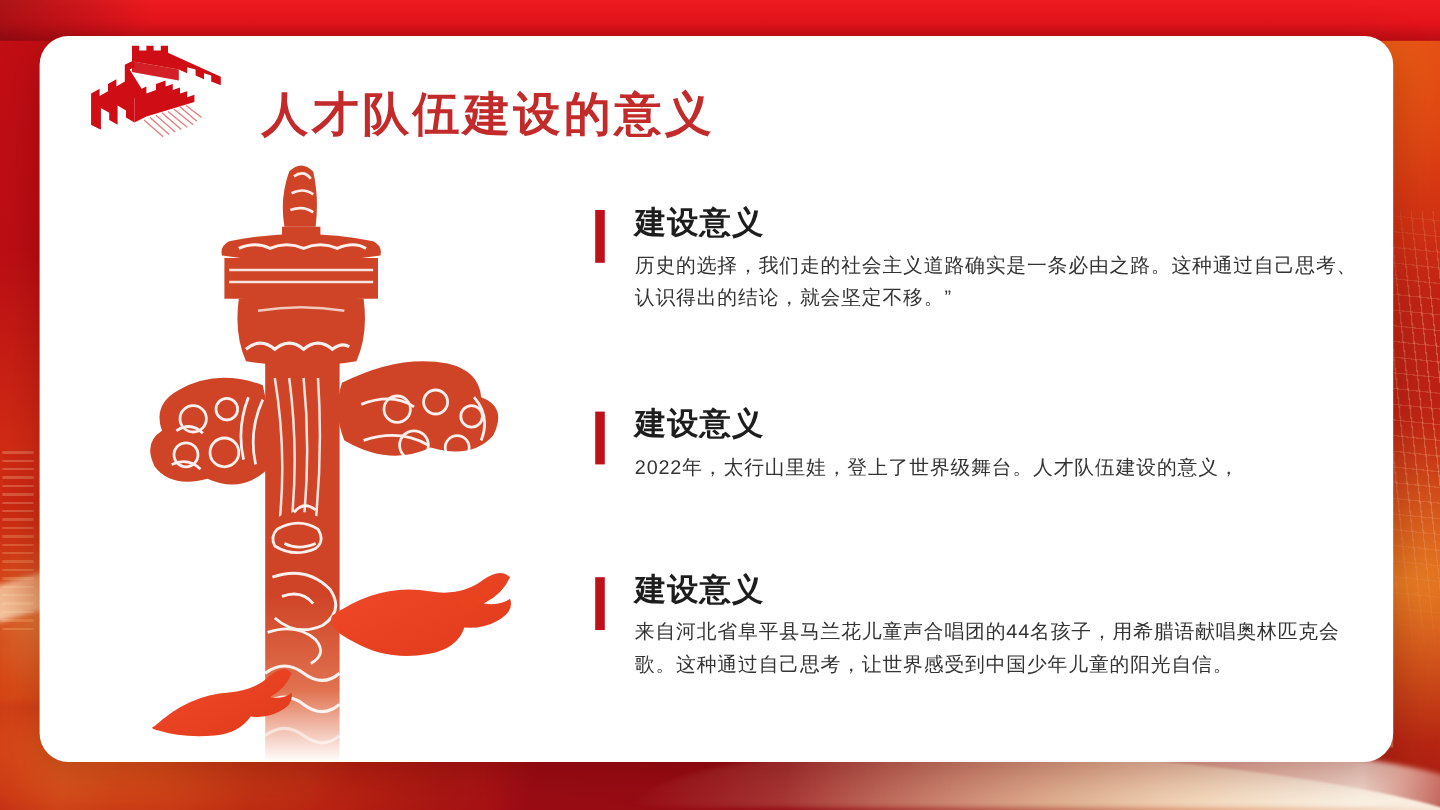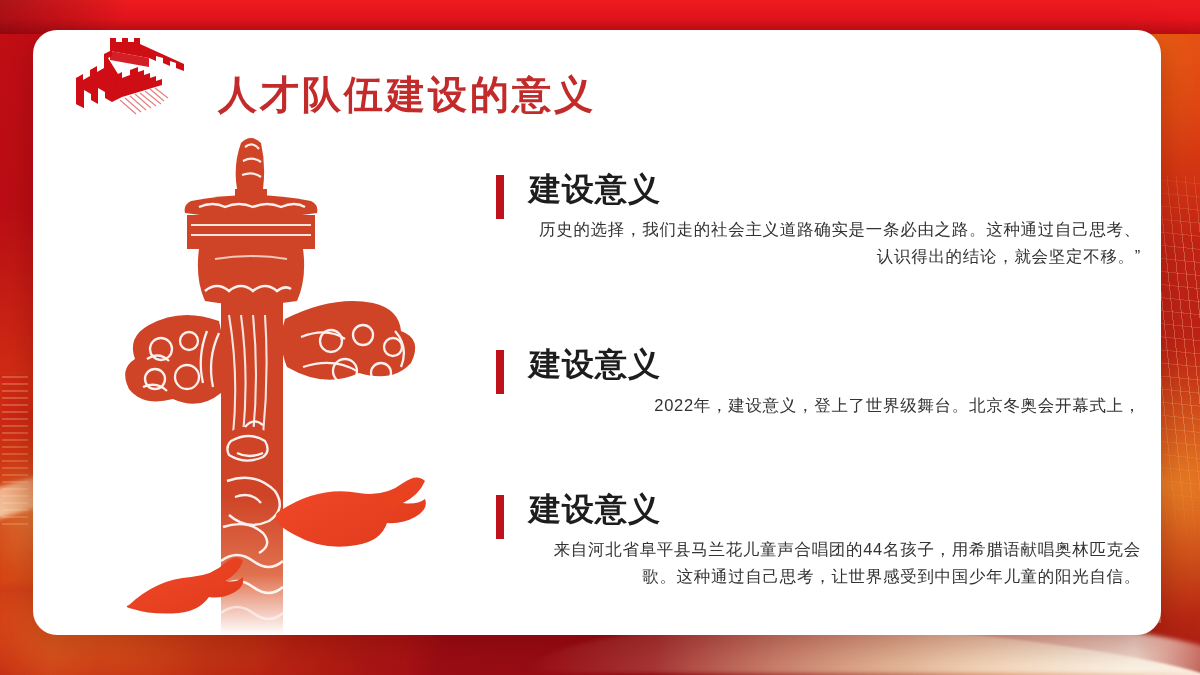--- a/index.html
+++ b/index.html
@@ -117,26 +117,26 @@
   
   .blocks { position:absolute; left:463px; top:140px; width:640px; }
   .block { position:relative; padding-left:33px; }
   .b-spacer-1 { height:76px; }
   .b-spacer-2 { height:72px; }
   .bar {
     position:absolute; left:0; top:5px;
     width:8px; height:44px; background:#bf111b;
   }
   .b-head {
-    font-size:32px; font-weight:700; color:#1d1d1d;
+    font-size:26px; font-weight:700; color:#1d1d1d;
     letter-spacing:1px; line-height:1.22; margin-bottom:7px;
   }
   .b-body {
     font-size:16.5px; color:#333; line-height:1.62;
-    letter-spacing:.7px; width:612px;text-align:right;
+    letter-spacing:.7px; width:612px;
   }
 </style>
 </head>
 <body>
 
 <div id="slide">
 
   <div class="bg-base"></div>
   <div class="bg-folds"></div>
   <div class="bg-ribbon-top"></div>
@@ -271,21 +271,21 @@
         <span class="bar"></span>
         <div class="b-head">建设意义</div>
         <div class="b-body">历史的选择，我们走的社会主义道路确实是一条必由之路。这种通过自己思考、认识得出的结论，就会坚定不移。”</div>
       </div>
 
       <div class="b-spacer-1"></div>
 
       <div class="block">
         <span class="bar"></span>
         <div class="b-head">建设意义</div>
-        <div class="b-body">2022年，建设意义，登上了世界级舞台。北京冬奥会开幕式上，</div>
+        <div class="b-body">2022年，太行山里娃，登上了世界级舞台。人才队伍建设的意义，</div>
       </div>
 
       <div class="b-spacer-2"></div>
 
       <div class="block">
         <span class="bar"></span>
         <div class="b-head">建设意义</div>
         <div class="b-body">来自河北省阜平县马兰花儿童声合唱团的44名孩子，用希腊语献唱奥林匹克会歌。这种通过自己思考，让世界感受到中国少年儿童的阳光自信。</div>
       </div>
 

